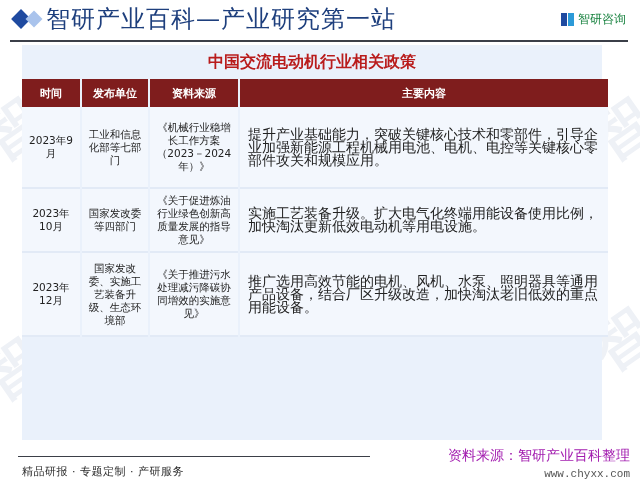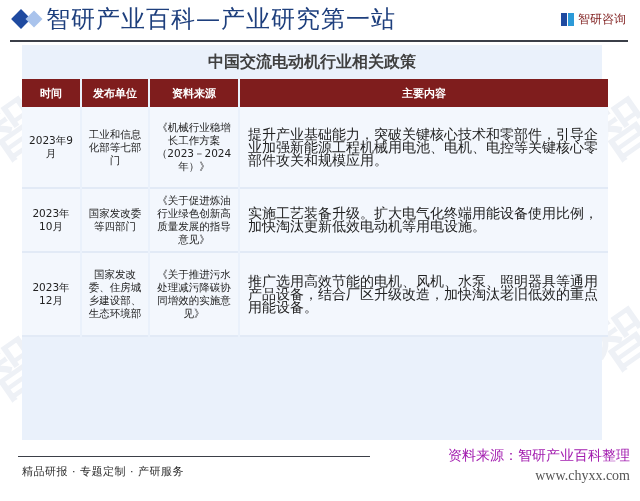--- a/index.html
+++ b/index.html
@@ -9,40 +9,40 @@
     .watermark { position: absolute; color: #eef1f6; font-size: 60px; font-weight: bold; transform: rotate(-35deg); pointer-events: none; z-index: 0; }
 
     .top-header { position: absolute; left: 0; top: 0; width: 640px; height: 34px; z-index: 1; }
     .diamond-icon { position: absolute; left: 14px; top: 12px; width: 14px; height: 14px; background: #1f4aa0; transform: rotate(45deg); }
     .diamond-icon-2 { position: absolute; left: 28px; top: 13px; width: 12px; height: 12px; background: #a9c3ec; transform: rotate(45deg); }
     .site-title { position: absolute; left: 46px; top: 3px; font-family: "DejaVu Serif", "Liberation Serif", serif; font-size: 24px; color: #1e3f7d; letter-spacing: 1px; line-height: 32px; }
     .brand { position: absolute; right: 14px; top: 11px; display: flex; align-items: center; gap: 4px; }
     .brand-logo { width: 13px; height: 13px; position: relative; }
     .brand-logo .b1 { position: absolute; left: 0; top: 0; width: 6px; height: 13px; background: #1f4aa0; }
     .brand-logo .b2 { position: absolute; left: 7px; top: 0; width: 6px; height: 13px; background: #2c9ad8; }
-    .brand-name { font-size: 12px; color: #7f1d1d; }
+    .brand-name { font-size: 12px; color: #15803d; }
     .header-line { position: absolute; left: 10px; top: 40px; width: 618px; height: 2px; background: #3b3f48; }
 
     .panel { position: absolute; left: 22px; top: 45px; width: 580px; height: 395px; background: #eaf1fb; z-index: 1; }
-    .caption { height: 34px; line-height: 34px; text-align: center; font-family: "DejaVu Serif", "Liberation Serif", serif; font-size: 16px; font-weight: bold; color: #404040; }
+    .caption { height: 34px; line-height: 34px; text-align: center; font-family: "DejaVu Serif", "Liberation Serif", serif; font-size: 16px; font-weight: bold; color: #b91c1c; }
 
     table { border-collapse: separate; border-spacing: 2px 0; width: 580px; margin-left: -2px; table-layout: fixed; }
     th { background: #7f1d1d; color: #fff; font-size: 11px; font-weight: bold; height: 28px; text-align: center; }
     td { background: #f3f7fd; font-size: 10.5px; color: #222; line-height: 13px; vertical-align: middle; border-bottom: 2px solid #e2eaf6; }
     td.c { text-align: center; padding: 0 4px; }
     td.content { text-align: left; padding: 0 8px 0 8px; font-size: 14px; line-height: 13px; }
     tr.r1 td { height: 82px; }
     tr.r2 td { height: 64px; }
     tr.r3 td { height: 84px; }
     tr.r4 td { height: 88px; }
 
     .footer-line { position: absolute; left: 18px; top: 456px; width: 352px; height: 1px; background: #3b3f48; z-index: 1; }
     .footer-left { position: absolute; left: 22px; top: 464px; font-size: 11px; color: #2a2a2a; letter-spacing: 0.5px; z-index: 1; }
     .footer-source { position: absolute; right: 10px; top: 447px; font-size: 14px; color: #a21caf; z-index: 1; }
-    .footer-url { position: absolute; right: 10px; top: 468px; font-family: Liberation Serif, serif; font-size: 14px; color: #555; z-index: 1; }
+    .footer-url { position: absolute; right: 10px; top: 468px; font-family: Liberation Mono, monospace; font-size: 11px; color: #555; z-index: 1; }
   </style>
 </head>
 <body>
 
 <div class="watermark" style="left:-20px; top:90px;">智</div>
 <div class="watermark" style="left:590px; top:90px;">智</div>
 <div class="watermark" style="left:590px; top:300px;">智</div>
 <div class="watermark" style="left:-20px; top:330px;">智</div>
 
 <div class="top-header">
@@ -84,21 +84,21 @@
         <td class="content">提升产业基础能力，突破关键核心技术和零部件，引导企业加强新能源工程机械用电池、电机、电控等关键核心零部件攻关和规模应用。</td>
       </tr>
       <tr class="r2">
         <td class="c">2023年10月</td>
         <td class="c">国家发改委等四部门</td>
         <td class="c">《关于促进炼油行业绿色创新高质量发展的指导意见》</td>
         <td class="content">实施工艺装备升级。扩大电气化终端用能设备使用比例，加快淘汰更新低效电动机等用电设施。</td>
       </tr>
       <tr class="r3">
         <td class="c">2023年12月</td>
-        <td class="c">国家发改委、住房城乡建设部、生态环境部</td>
+        <td class="c">国家发改委、实施工艺装备升级、生态环境部</td>
         <td class="c">《关于推进污水处理减污降碳协同增效的实施意见》</td>
         <td class="content">推广选用高效节能的电机、风机、水泵、照明器具等通用产品设备，结合厂区升级改造，加快淘汰老旧低效的重点用能设备。</td>
       </tr>
     </tbody>
   </table>
 </div>
 
 <div class="footer-line"></div>
 <div class="footer-left">精品研报 · 专题定制 · 产研服务</div>
 <div class="footer-source">资料来源：智研产业百科整理</div>

